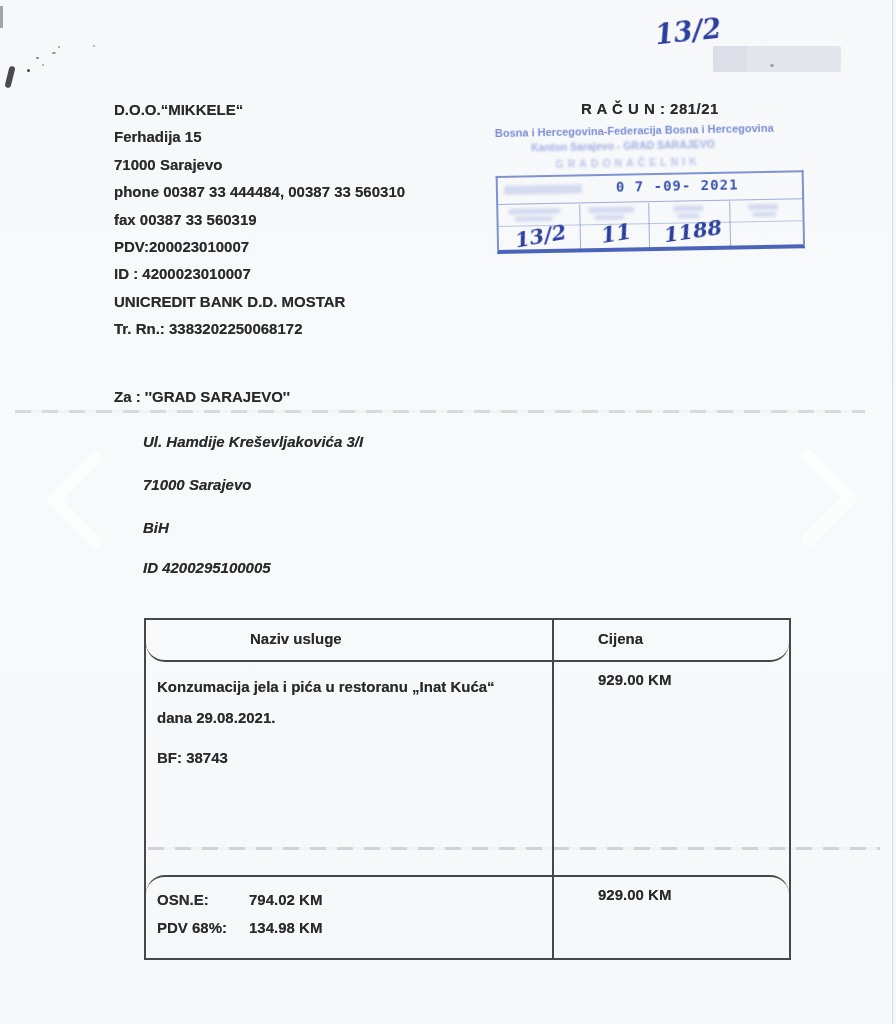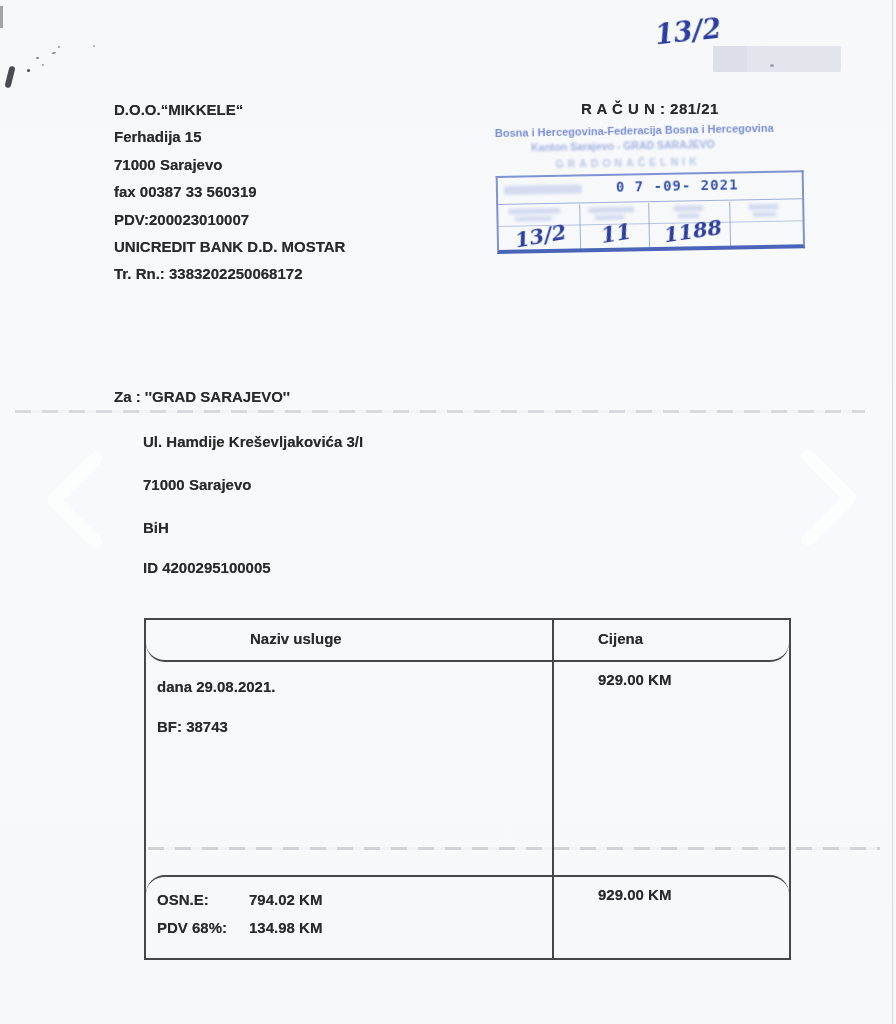--- a/index.html
+++ b/index.html
@@ -38,21 +38,21 @@
   .stamp-date { position:absolute; left:118px; top:3px;
                 font-family:"DejaVu Sans Mono", monospace; font-weight:bold;
                 font-size:14px; letter-spacing:1px; color:rgba(40,70,170,0.92);
                 filter:blur(0.4px); white-space:nowrap; }
   .smudge { position:absolute; background:rgba(90,115,200,0.22);
             filter:blur(1.6px); border-radius:2px; }
   .hand { font-family:"DejaVu Serif", serif; font-style:italic; font-weight:bold;
           color:#2c3f9f; filter:blur(0.3px); white-space:nowrap; }
 
   
-  .buyer-line { position:absolute; left:143px; }
+  .buyer-line { position:absolute; left:143px;font-style:italic; }
 
   
   .inv-table { left:144px; top:618px; width:647px; height:342px;
                border:2px solid #474747; display:flex; flex-direction:column; }
   .t-row { display:flex; width:100%;border-radius:19px; }
   .t-row.header { height:42px; border-bottom:2px solid #474747; }
   .t-row.body   { height:213px; }
   .t-row.totals { flex:1; border-top:2px solid #474747; }
   .t-cell-l { width:406px; }
   .t-cell-r { width:196px; border-left:2px solid #474747; }
@@ -100,22 +100,24 @@
 
   <div class="redaction">
     <div class="redaction-dark"></div>
     <div class="abs" style="left:57px;top:18px;width:4px;height:3px;background:#9aa0ad;border-radius:50%;"></div>
   </div>
 
   <div class="abs seller doc-text">
     <div>D.O.O.“MIKKELE“</div>
     <div>Ferhadija 15</div>
     <div>71000 Sarajevo</div>
+    <div>phone 00387 33 444484, 00387 33 560310</div>
     <div>fax 00387 33 560319</div>
     <div>PDV:200023010007</div>
+    <div>ID :  4200023010007</div>
     <div>UNICREDIT BANK D.D. MOSTAR</div>
     <div>Tr. Rn.: 3383202250068172</div>
   </div>
 
   <div class="abs invoice-title doc-text">R A Č U N : 281/21</div>
 
   <div class="abs stamp-group">
     <div class="stamp-text stamp-line1">Bosna i Hercegovina-Federacija Bosna i Hercegovina</div>
     <div class="stamp-text stamp-line2">Kanton Sarajevo - GRAD SARAJEVO</div>
     <div class="stamp-text stamp-line3">GRADONAČELNIK</div>
@@ -179,20 +181,21 @@
     <polyline points="12,8 54,50 12,92" fill="none" stroke="#ffffff" stroke-width="13" stroke-linecap="round" stroke-linejoin="round" opacity="0.75"></polyline>
   </svg>
 
   <div class="abs inv-table">
     <div class="t-row header">
       <div class="t-cell-l pad-head-l doc-text">Naziv   usluge</div>
       <div class="t-cell-r pad-head-r doc-text">Cijena</div>
     </div>
     <div class="t-row body">
       <div class="t-cell-l pad-body doc-text">
+        <div class="svc-line">Konzumacija jela i pića u restoranu  „Inat Kuća“</div>
         <div class="svc-line">dana 29.08.2021.</div>
         <div class="svc-line bf-line">BF: 38743</div>
       </div>
       <div class="t-cell-r pad-price doc-text">929.00 KM</div>
     </div>
     <div class="t-row totals">
       <div class="t-cell-l pad-body doc-text">
         <div class="tot-line">
           <span class="tot-label">OSN.E:</span>
           <span>794.02 KM</span>

